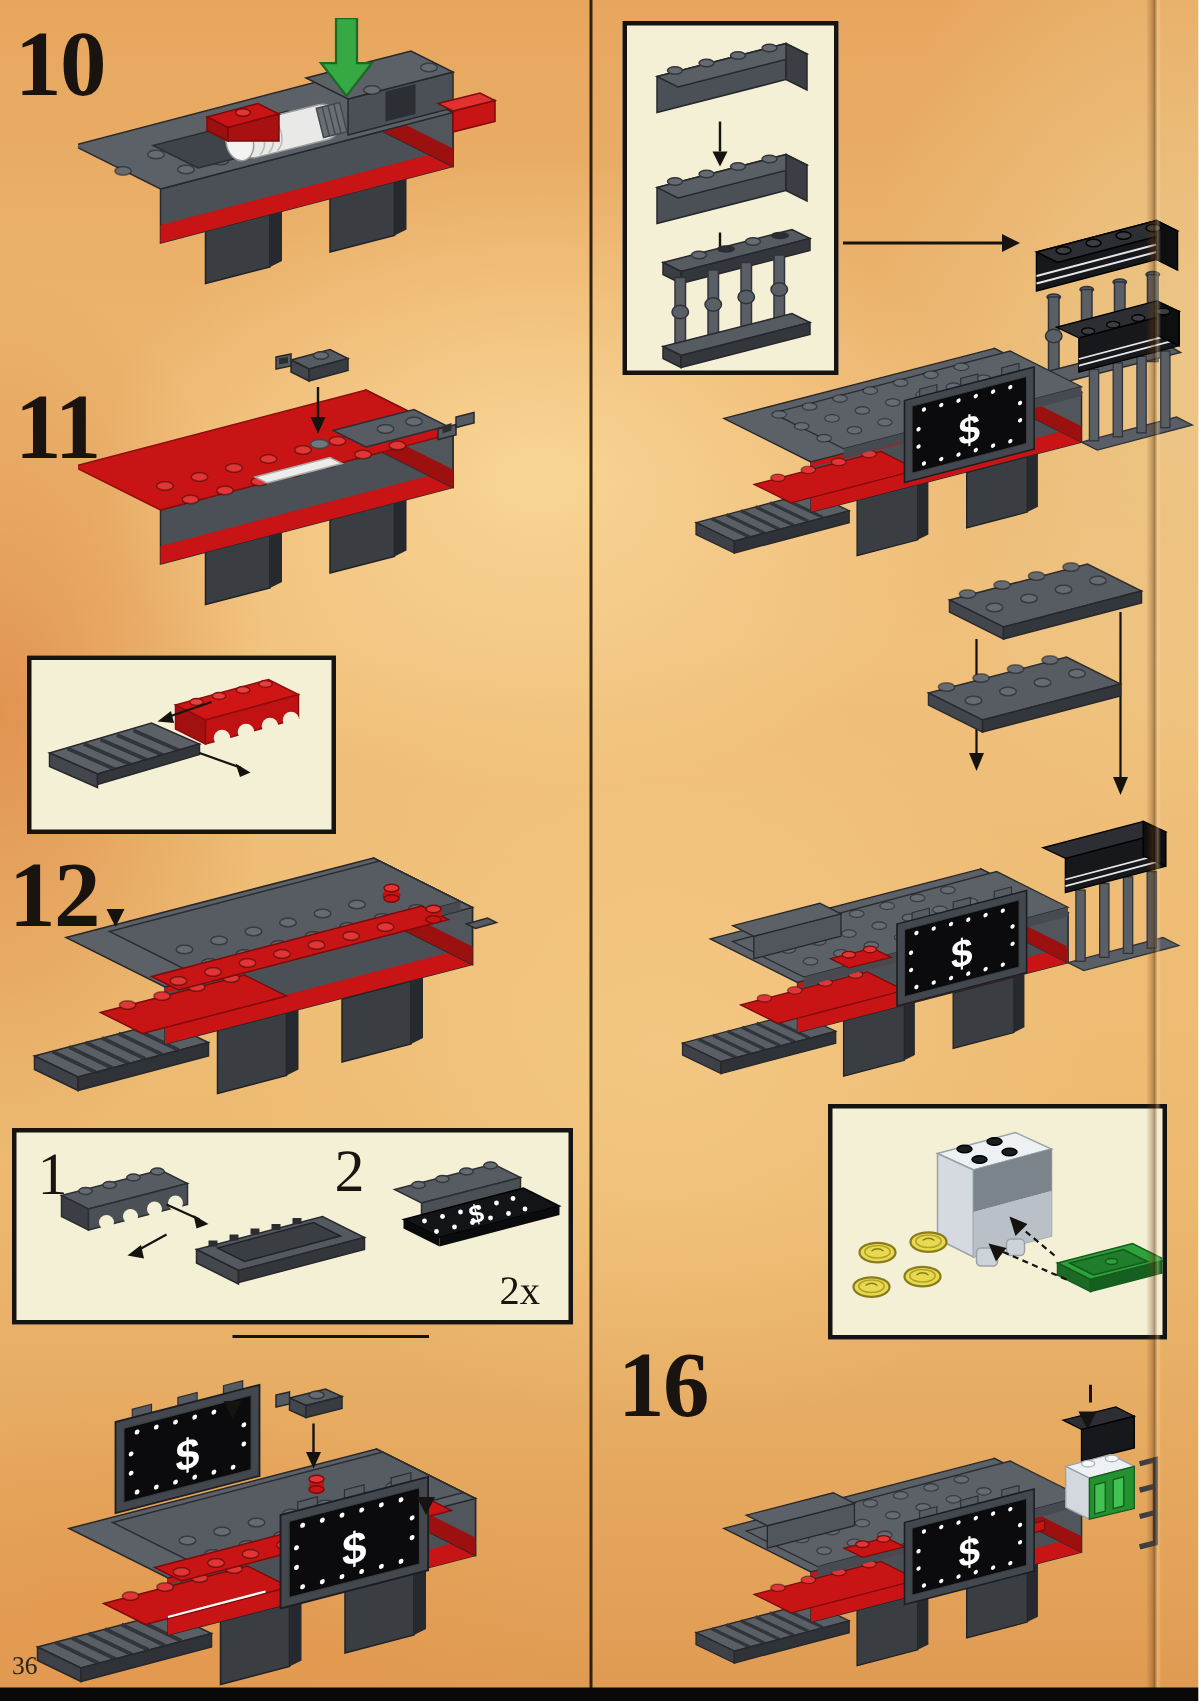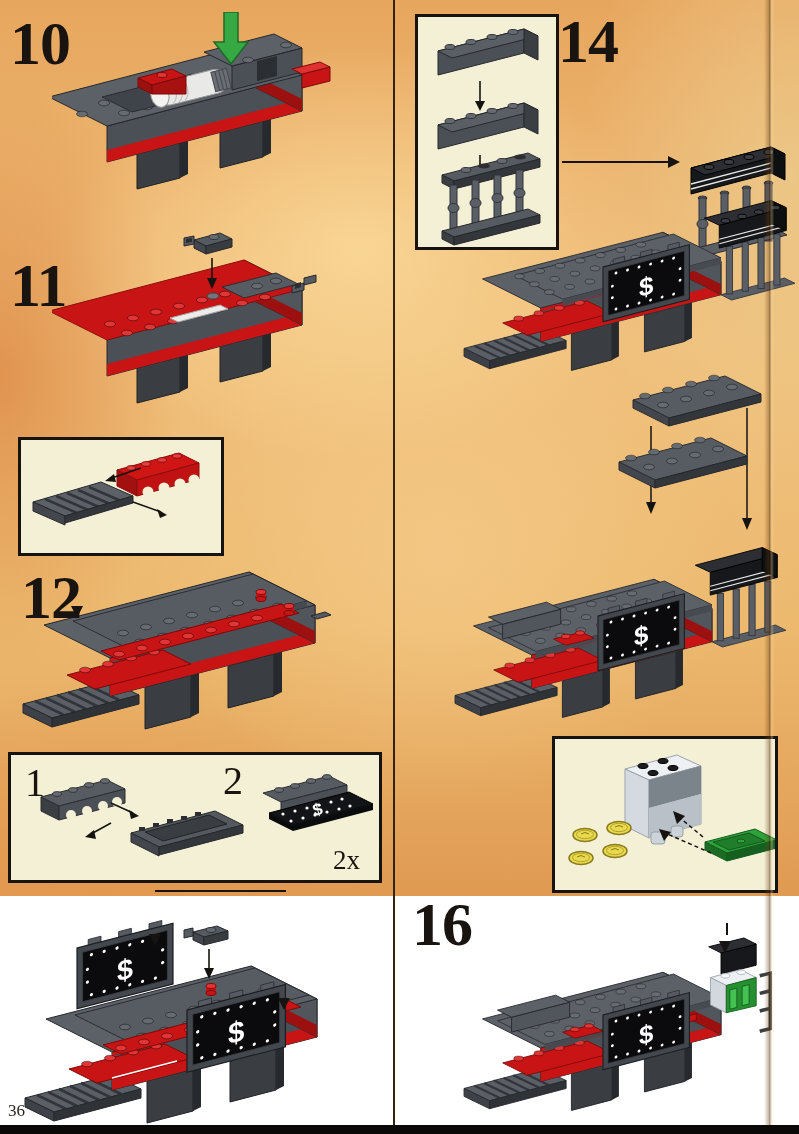--- a/index.html
+++ b/index.html
@@ -1,18 +1,18 @@
 <!DOCTYPE html>
 <html><head>
 <meta charset="utf-8">
 <style>
   html,body{margin:0;padding:0;}
   body{width:799px;height:1134px;overflow:hidden;position:relative;
        font-family:"Liberation Serif","DejaVu Serif",serif;}
-  .page{position:absolute;inset:0;width:799px;height:896px;
+  .page{position:absolute;inset:0;width:799px;height:1134px;
     background:
       radial-gradient(ellipse 420px 300px at 45% 28%, rgba(250,216,152,.9) 0%, rgba(250,216,152,0) 70%),
       radial-gradient(ellipse 300px 500px at 99% 20%, rgba(236,201,138,.85) 0%, rgba(236,201,138,0) 70%),
       radial-gradient(ellipse 260px 420px at 0% 42%, rgba(221,140,72,.85) 0%, rgba(221,140,72,0) 70%),
       radial-gradient(ellipse 420px 300px at 12% 100%, rgba(228,152,79,.9) 0%, rgba(228,152,79,0) 70%),
       radial-gradient(ellipse 420px 360px at 55% 62%, rgba(246,206,140,.65) 0%, rgba(246,206,140,0) 70%),
       linear-gradient(180deg,#e7a65e 0%,#f0c07c 38%,#ecb96f 70%,#e09a52 100%);}
   .num{position:absolute;font-weight:bold;font-size:62px;line-height:1;color:#191410;
        letter-spacing:-1px;z-index:2;}
   .small-label{position:absolute;font-size:40px;line-height:1;color:#191410;z-index:3;}
@@ -269,21 +269,21 @@
       <line x1="120" y1="28" x2="88" y2="39"></line>
           <polygon points="84,41 93,34 95,42" fill="#151310" stroke="none"></polygon>
       <line x1="112" y1="62" x2="140" y2="72"></line>
           <polygon points="146,75 136,69 139,78" fill="#151310" stroke="none"></polygon>
     </g>
   </svg>
 </div>
 <div class="vline" style="left:77px;top:556px;height:52px;"></div>
 <div class="ah-down" style="left:71px;top:606px;"></div>
 
-<span class="num" style="left:6px;top:566px;margin-left:15px;">12</span>
+<span class="num" style="left:6px;top:566px;">12</span>
 
 <svg class="stepsvg" style="left:15px;top:560px;" width="380" height="172" viewBox="0 0 380 172">
   <g transform="translate(0,6)">
     <use href="#wagon"></use>
     <polygon points="112,82 292,35 238,8 58,55" fill="#575c63" stroke="#2b2d31"></polygon>
     <polygon points="112,82 292,35 292,41 112,88" fill="#474b51"></polygon>
     <use href="#sr7" transform="translate(125,76)" fill="#666b72"></use>
     <use href="#sr7" transform="translate(108,67)" fill="#666b72"></use>
     <polygon points="104,94 284,47 266,38 86,85" fill="#c81414" stroke="#7c0b0b"></polygon>
     <use href="#sr7" transform="translate(104,88)" fill="#e23535"></use>
@@ -403,21 +403,20 @@
   <polygon points="189,50 199,50 194,61" fill="#151310"></polygon>
   <g>
     <polygon points="191,68 201,68 201,75 191,75" fill="#c81414"></polygon>
     <ellipse cx="196" cy="68" rx="5" ry="2.5" fill="#e23535" stroke="#7c0b0b"></ellipse>
     <ellipse cx="196" cy="75" rx="5" ry="2.5" fill="#c81414" stroke="#7c0b0b"></ellipse>
   </g>
 </svg>
 
 <span class="pagenum">36</span>
 
-<span class="num" style="left:558px;top:10px;">14</span>
 
 <div class="callout" style="left:415px;top:14px;width:144px;height:236px;">
   <svg class="boxsvg" viewBox="0 0 138 230">
     <use href="#brick14" transform="translate(20,46)"></use>
     <line x1="62" y1="64" x2="62" y2="84" stroke="#151310" stroke-width="1.6"></line>
     <polygon points="57,84 67,84 62,94" fill="#151310"></polygon>
     <use href="#brick14" transform="translate(20,120)"></use>
     <line x1="62" y1="138" x2="62" y2="156" stroke="#151310" stroke-width="1.6"></line>
     <polygon points="57,156 67,156 62,166" fill="#151310"></polygon>
     <use href="#fencepiece" transform="translate(24,156)"></use>

